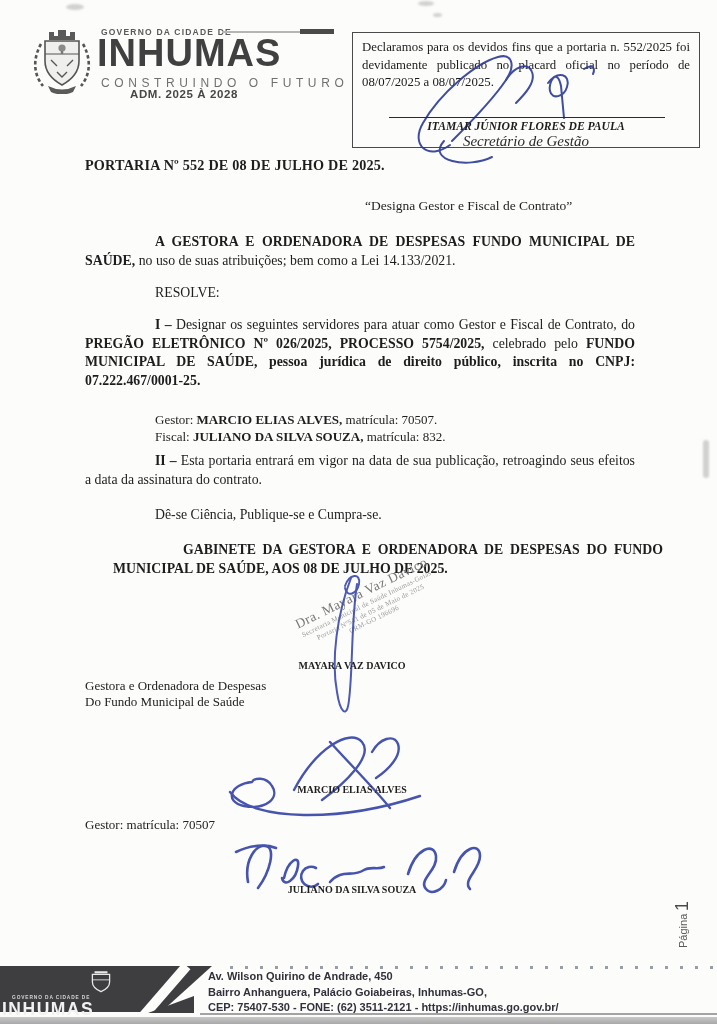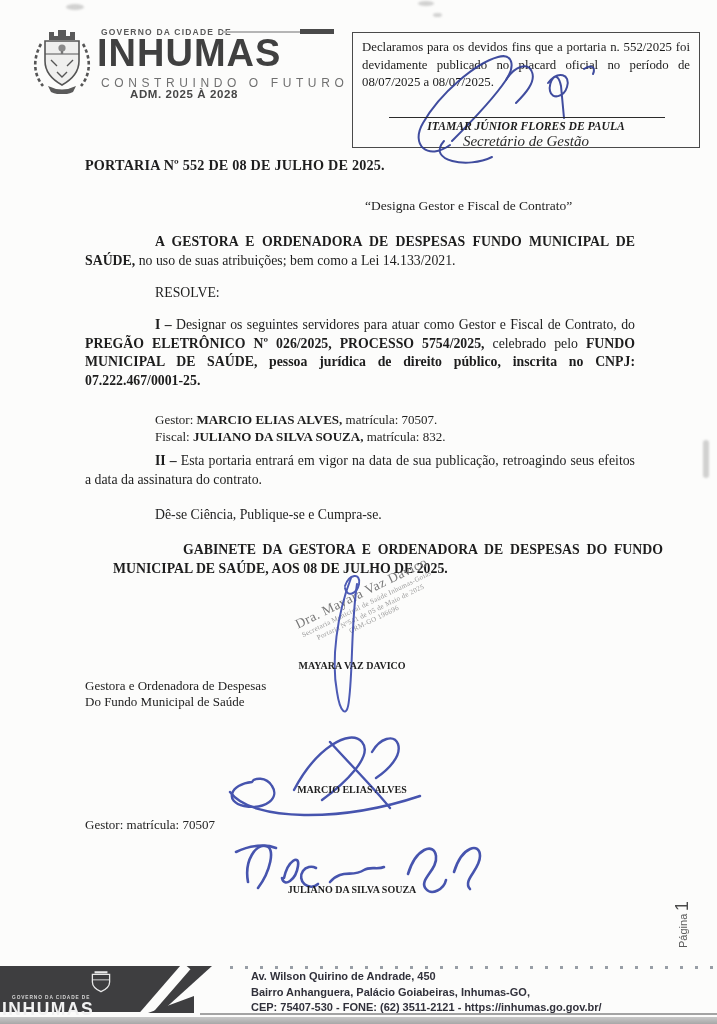--- a/index.html
+++ b/index.html
@@ -76,21 +76,21 @@
     transform:rotate(41deg);}
   .footer-tri{left:148px; top:996px; width:46px; height:17px; background:#3e3e40;
     clip-path:polygon(100% 0,100% 100%,0 100%);}
   .footer-govline{left:12px; top:995px; width:150px;
     font-family:"Liberation Sans",sans-serif; font-size:4.8px; font-weight:bold;
     letter-spacing:.9px; color:#d5d5d5; white-space:nowrap;}
   .footer-brand{left:2px; top:999px; font-family:"Liberation Sans",sans-serif;
     font-size:17.5px; font-weight:800; letter-spacing:1.5px; color:#f1f1f1;}
   .footer-address{left:208px; top:969px; width:440px;
     font-family:"Liberation Sans",sans-serif; font-size:11px; font-weight:bold;
-    line-height:15.6px; color:#31313b;margin-left:43px;}
+    line-height:15.6px; color:#31313b;}
   .footer-line{left:200px; top:1013px; width:517px; height:2px; background:#a3a3a3;}
   .bottom-band{left:0; top:1017px; width:717px; height:7px;
     background:linear-gradient(#c8c8c8,#a8a8a8);}
 
   
   .smudge{background:rgba(110,110,110,.3); border-radius:50%; filter:blur(1px);}
 </style>
 </head>
 <body>
 

